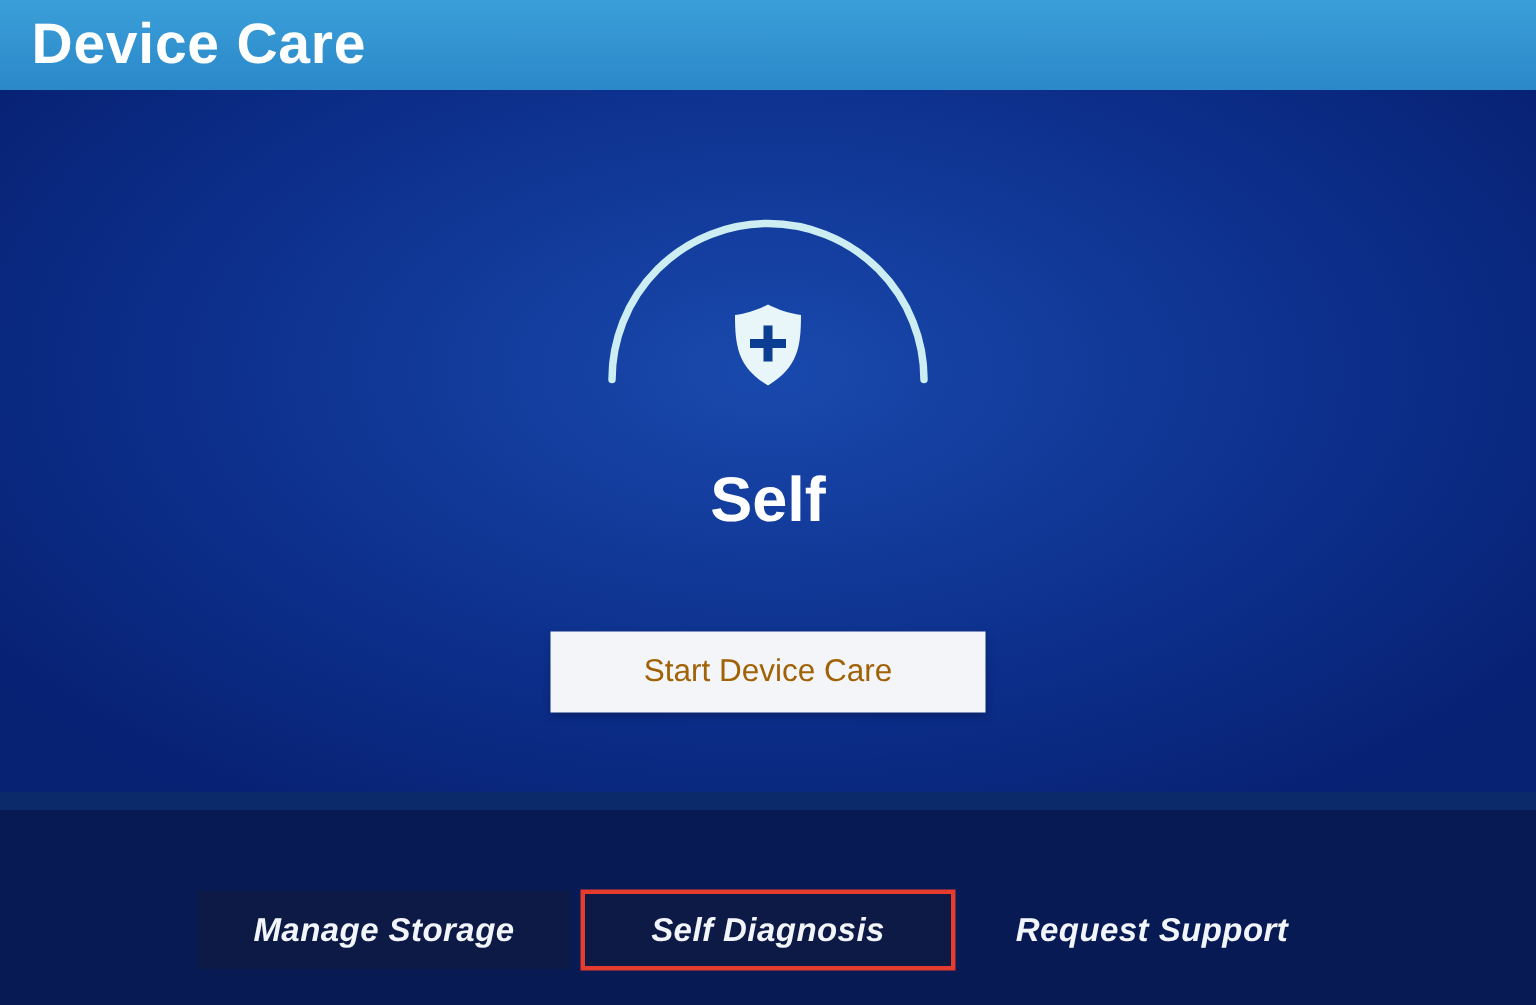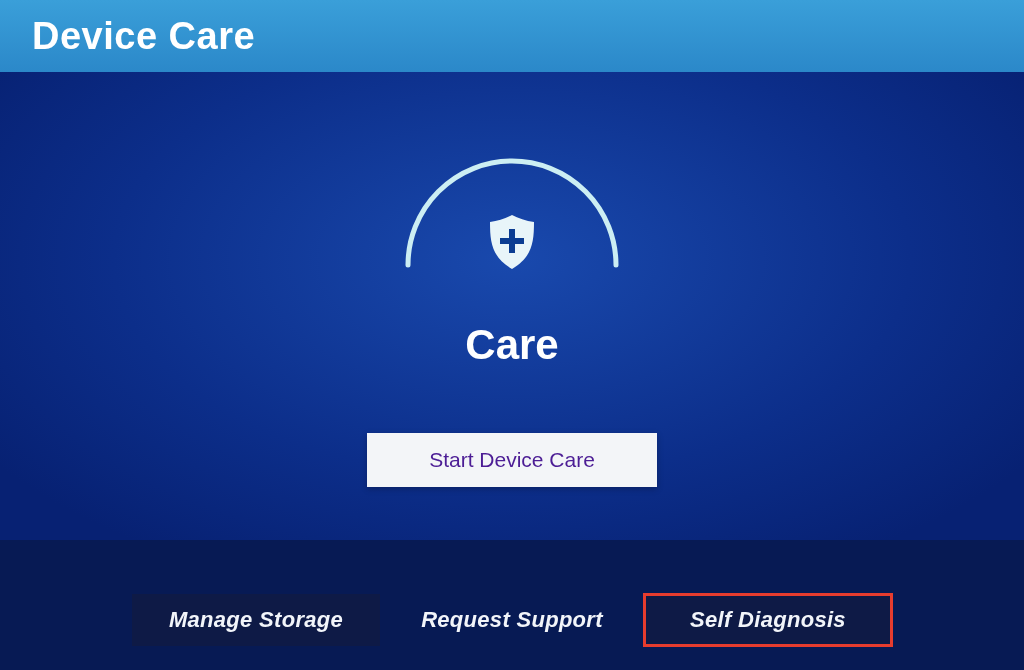--- a/index.html
+++ b/index.html
@@ -12,22 +12,22 @@
       width: 1024px;
       height: 670px;
       background: #0a2a6a;
       font-family: -apple-system, BlinkMacSystemFont, "Segoe UI", Arial, sans-serif;
       overflow: hidden;
       position: relative;
     }
 
     .header {
       background: linear-gradient(180deg, #3a9fd9 0%, #2b88c9 100%);
-      height: 72px;
-      padding: 0 32px;
+      height: 60px;
+      padding: 0 21px;
       display: flex;
       align-items: center;
     }
 
     .header-title {
       color: #ffffff;
       font-size: 38px;
       font-weight: 600;
       letter-spacing: 0.5px;
     }
@@ -71,21 +71,21 @@
     .status-label {
       color: #ffffff;
       font-size: 42px;
       font-weight: 700;
       text-align: center;
       margin-top: -4px;
     }
 
     .primary-button {
       background: #f3f5f8;
-      color: #4c1d95;
+      color: #a16207;
       border: none;
       width: 290px;
       height: 54px;
       font-size: 21px;
       font-weight: 500;
       cursor: pointer;
       margin-top: 64px;
       box-shadow: 0 2px 6px rgba(0,0,0,0.25);
     }
 
@@ -147,25 +147,25 @@
     </svg>
     <div class="shield-container">
       <svg width="52" height="58" viewBox="0 0 52 58">
         <path d="M26 2 C20 5 12 8 4 9 C4 30 6 44 26 56 C46 44 48 30 48 9 C40 8 32 5 26 2 Z" fill="#e8f5f9"></path>
         <rect x="23" y="16" width="6" height="24" fill="#0b3d92"></rect>
         <rect x="14" y="25" width="24" height="6" fill="#0b3d92"></rect>
       </svg>
     </div>
   </div>
 
-  <div class="status-label">Care</div>
+  <div class="status-label">Self</div>
 
   <button class="primary-button">Start Device Care</button>
 
 </div>
 
 <div class="footer">
   <div class="footer-inner">
     <div class="footer-tab">Manage Storage</div>
+    <div class="footer-tab selected">Self Diagnosis</div>
     <div class="footer-tab support">Request Support</div>
-    <div class="footer-tab selected">Self Diagnosis</div>
   </div>
 </div>
 
 </body></html>

